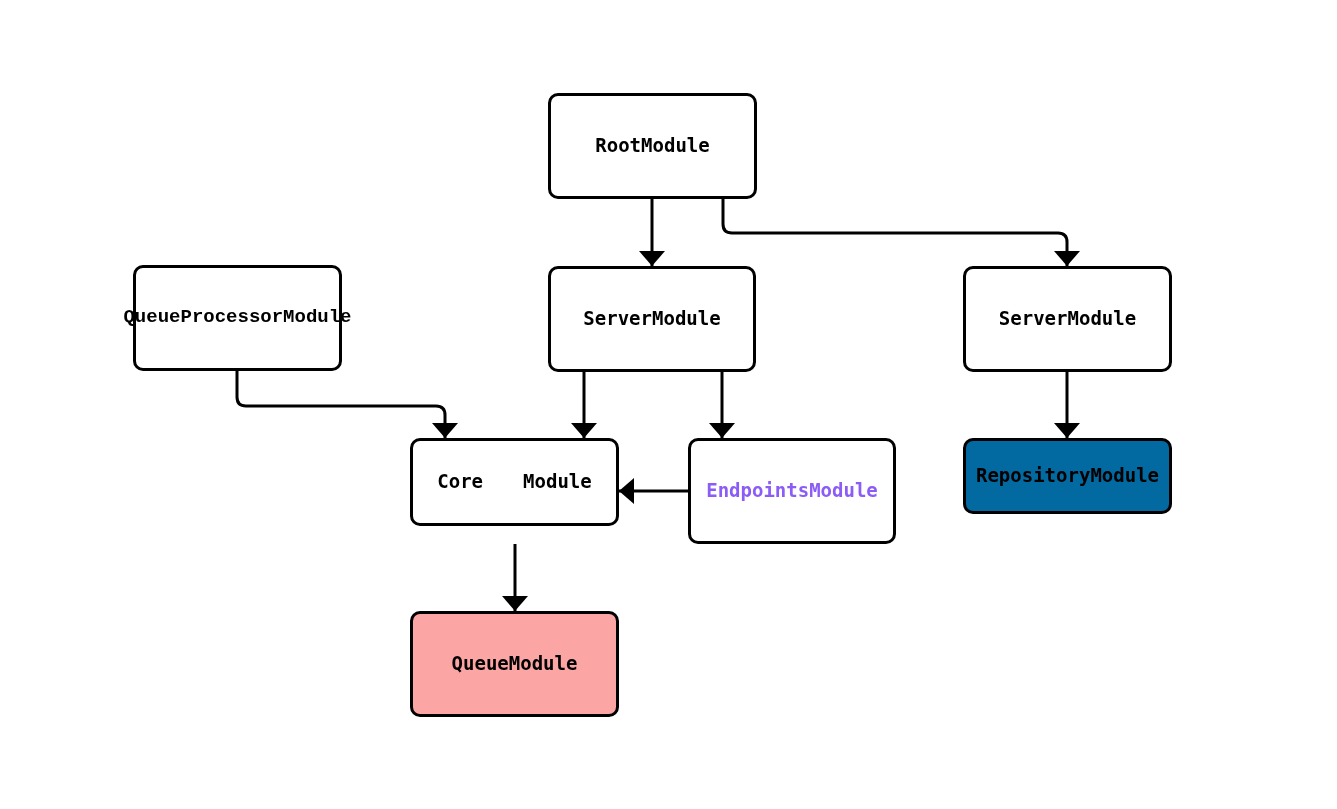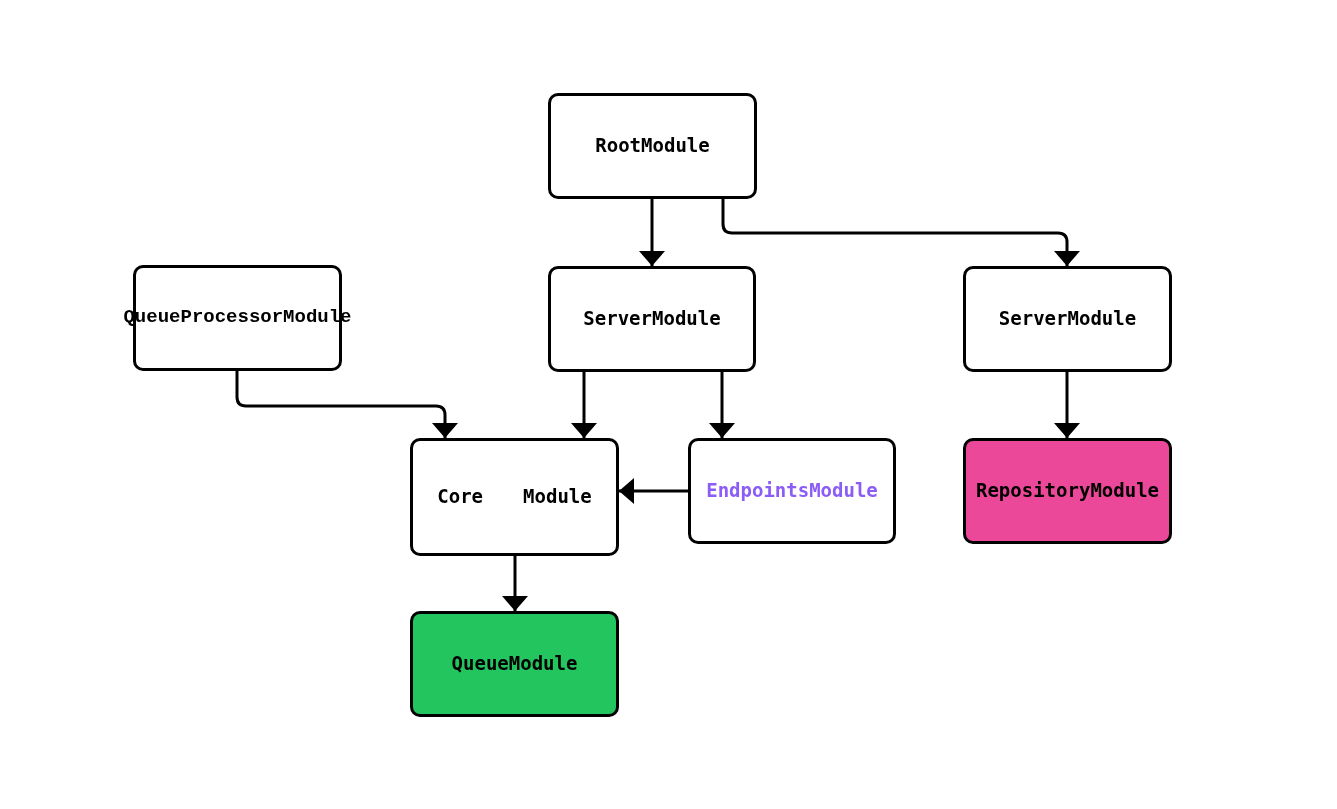--- a/index.html
+++ b/index.html
@@ -67,30 +67,30 @@
         <span>Module</span>
       </div>
       <div class="node" style="left: 548px; top: 266px; width: 208px; height: 106px; background: rgb(255, 255, 255); border-color: rgb(0, 0, 0); color: rgb(0, 0, 0);">
         <span>Server</span>
         <span>Module</span>
       </div>
       <div class="node" style="left: 963px; top: 266px; width: 209px; height: 106px; background: rgb(255, 255, 255); border-color: rgb(0, 0, 0); color: rgb(0, 0, 0);">
         <span>Server</span>
         <span>Module</span>
       </div>
-      <div class="node" style="left: 410px; top: 438px; width: 209px; height: 118px; background: rgb(255, 255, 255); border-color: rgb(0, 0, 0); color: rgb(0, 0, 0); gap: 40px;">
+      <div class="node" style="left: 410px; top: 438px; width: 209px; height: 88px; background: rgb(255, 255, 255); border-color: rgb(0, 0, 0); color: rgb(0, 0, 0); gap: 40px;">
         <span>Core</span>
         <span>Module</span>
       </div>
       <div class="node" style="left: 688px; top: 438px; width: 208px; height: 106px; background: rgb(255, 255, 255); border-color: rgb(0, 0, 0); color: #8b5cf6;">
         <span>Endpoints</span>
         <span>Module</span>
       </div>
-      <div class="node" style="left: 963px; top: 438px; width: 209px; height: 106px; background: #ec4899; border-color: rgb(0, 0, 0); color: rgb(0, 0, 0);">
+      <div class="node" style="left: 963px; top: 438px; width: 209px; height: 76px; background: #0369a1; border-color: rgb(0, 0, 0); color: rgb(0, 0, 0);">
         <span>Repository</span>
         <span>Module</span>
       </div>
-      <div class="node" style="left: 410px; top: 611px; width: 209px; height: 106px; background: #22c55e; border-color: rgb(0, 0, 0); color: rgb(0, 0, 0);">
+      <div class="node" style="left: 410px; top: 611px; width: 209px; height: 106px; background: #fca5a5; border-color: rgb(0, 0, 0); color: rgb(0, 0, 0);">
         <span>Queue</span>
         <span>Module</span>
       </div>
     </div>
 </div>
 
 </body></html>

